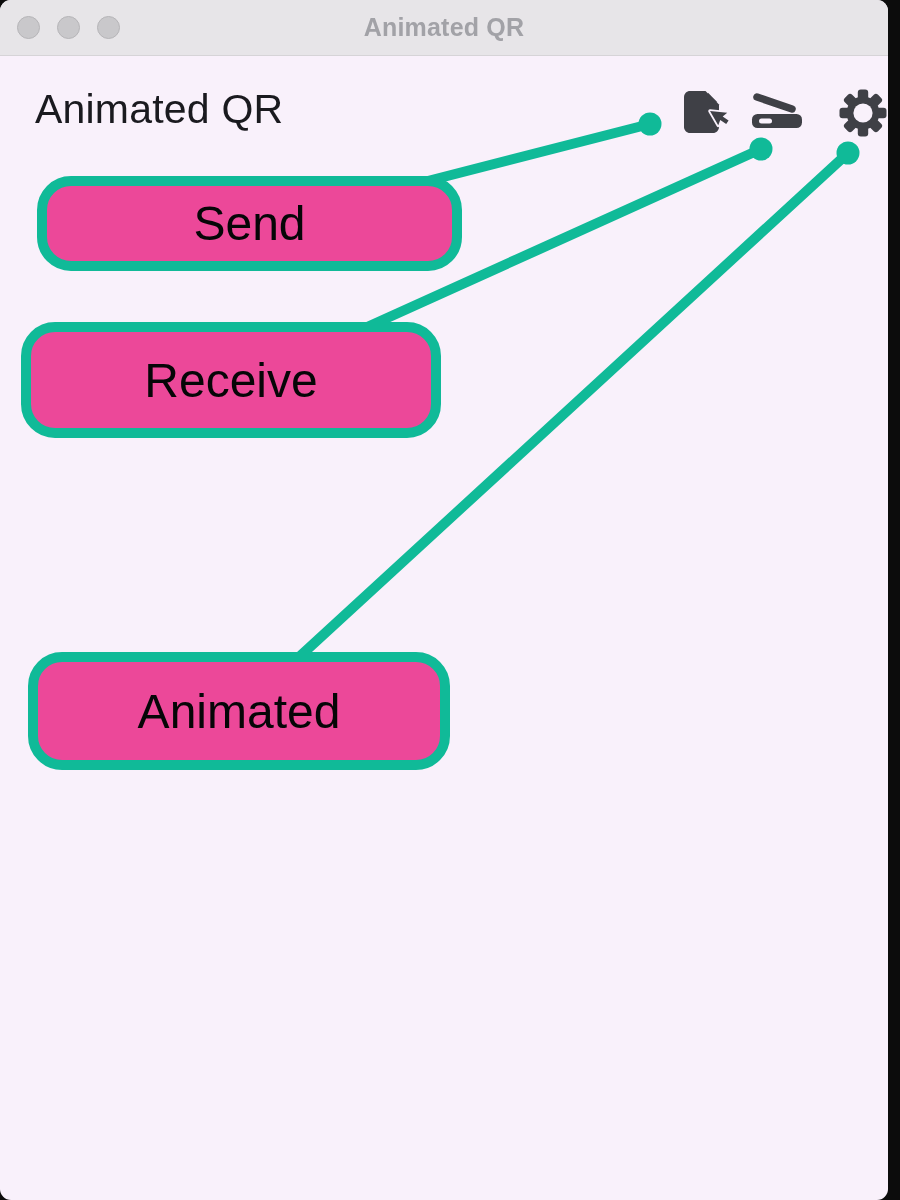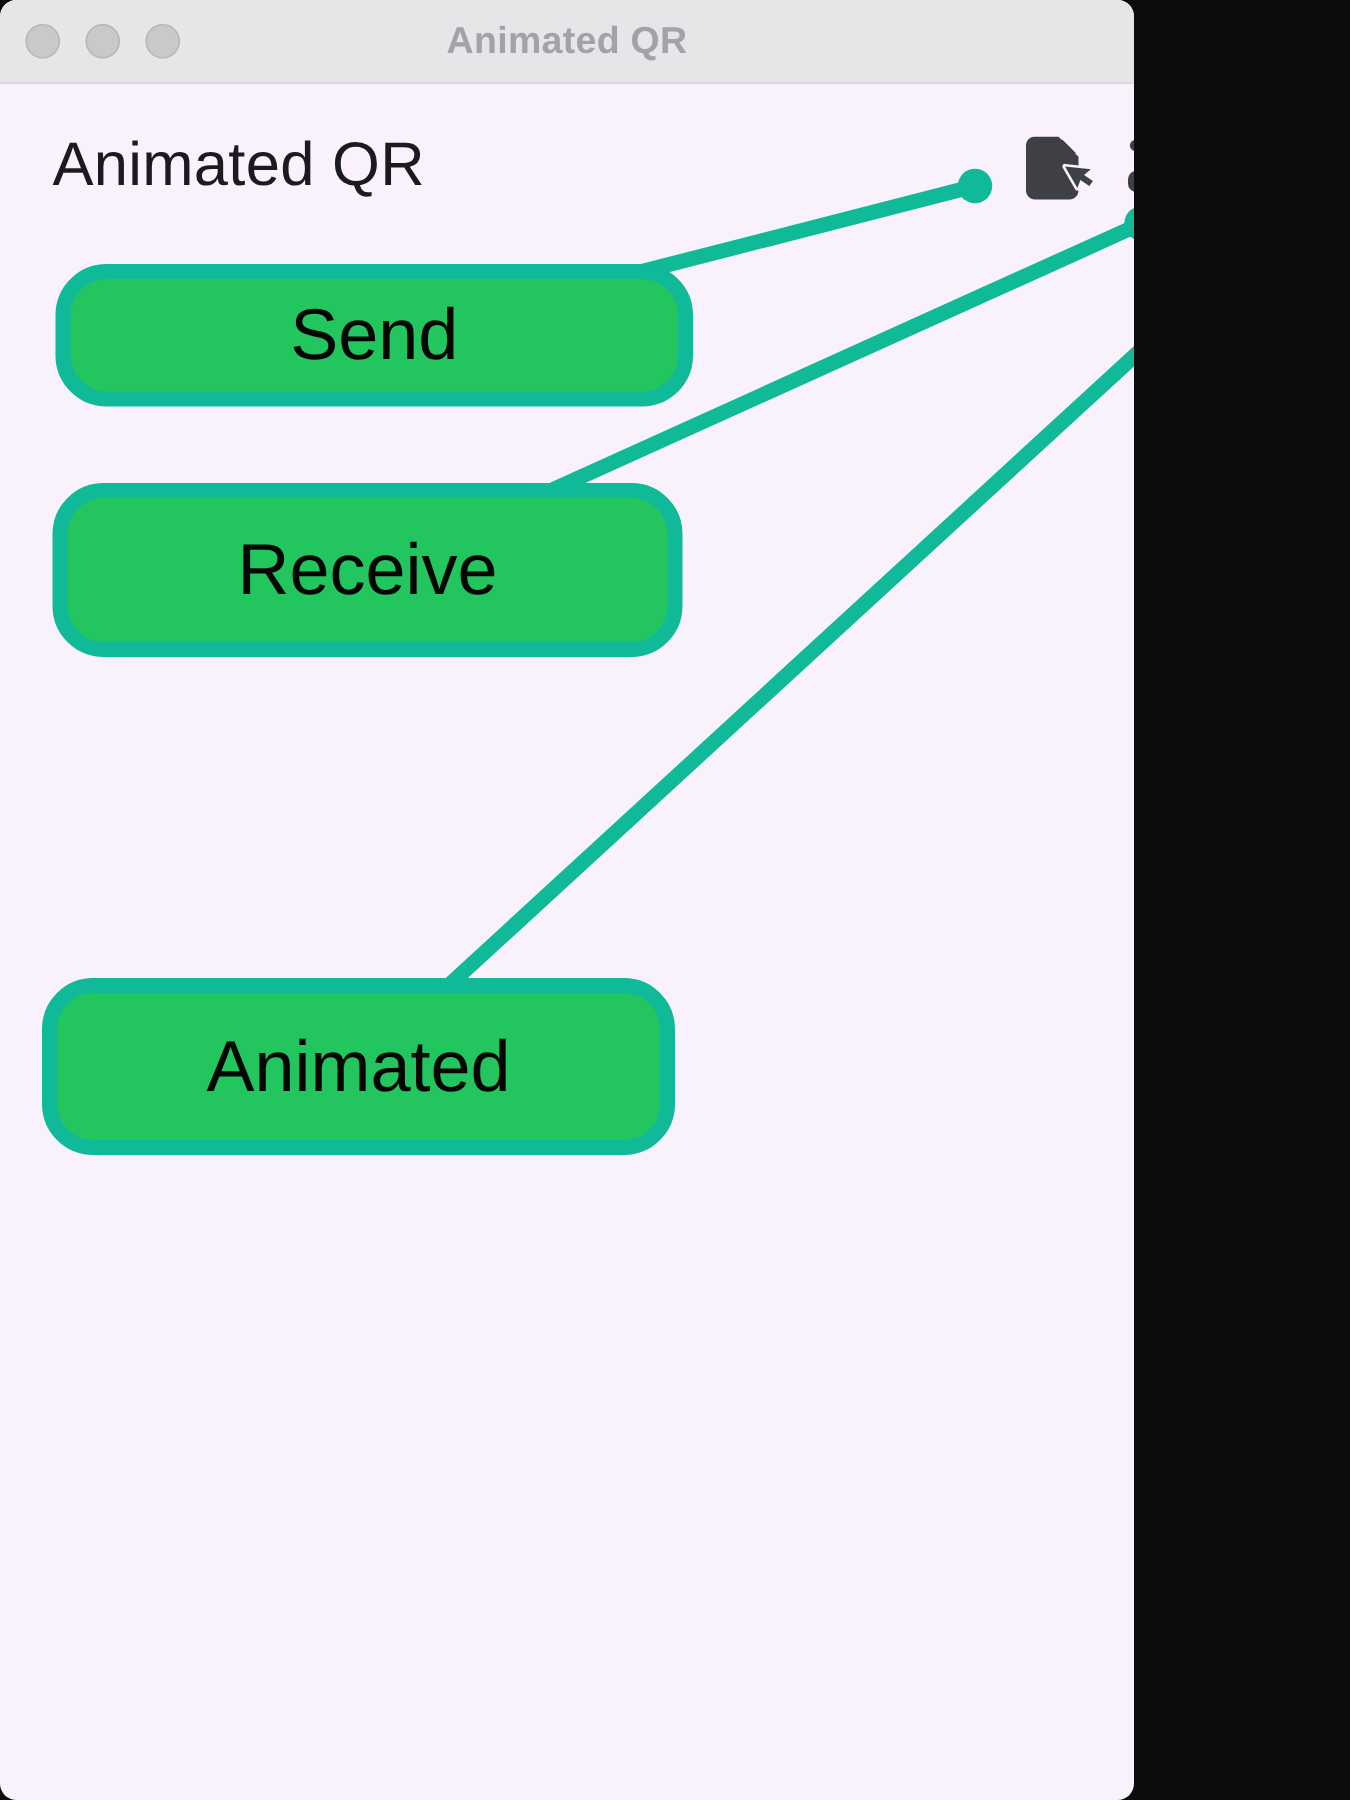--- a/index.html
+++ b/index.html
@@ -16,21 +16,21 @@
   }
   *{box-sizing:border-box;}
   html,body{margin:0;padding:0;}
   body{
     width:900px;height:1200px;
     background:#0c0c0c;
     font-family:"Liberation Sans", sans-serif;
     overflow:hidden;
   }
   .window{
-    position:relative;width:756px;height:1200px;
+    position:relative;width:888px;height:1200px;
     background:var(--window-bg);
     border-radius:11px;overflow:hidden;
   }
   .titlebar{
     position:absolute;top:0;left:0;right:0;height:56px;
     background:var(--titlebar-bg);
     border-bottom:1px solid var(--titlebar-border);
   }
   .traffic{
     position:absolute;top:16px;left:17px;
@@ -55,28 +55,28 @@
   .toolbar-icon{position:absolute;cursor:default;}
   #icon-import{left:684px;top:91px;}
   #icon-scan{left:750px;top:90px;}
   #icon-gear{left:839px;top:89px;}
   .annot{
     position:absolute;left:0;top:0;width:900px;height:1200px;
     z-index:1;pointer-events:none;
   }
   .callout-btn{
     position:absolute;z-index:2;
-    background:#22c55e;
+    background:#ec4899;
     border:10px solid var(--accent);
     border-radius:34px;
     display:flex;align-items:center;justify-content:center;
     font-size:48px;color:var(--label-text);
   }
   #btn-send{left:37px;top:176px;width:425px;height:95px;}
-  #btn-receive{left:35px;top:322px;width:420px;height:116px;}
+  #btn-receive{left:21px;top:322px;width:420px;height:116px;}
   #btn-settings{left:28px;top:652px;width:422px;height:118px;}
 </style>
 </head>
 <body>
 
 <div class="window">
 
   <div class="titlebar">
     <div class="traffic">
       <div class="light"></div>

